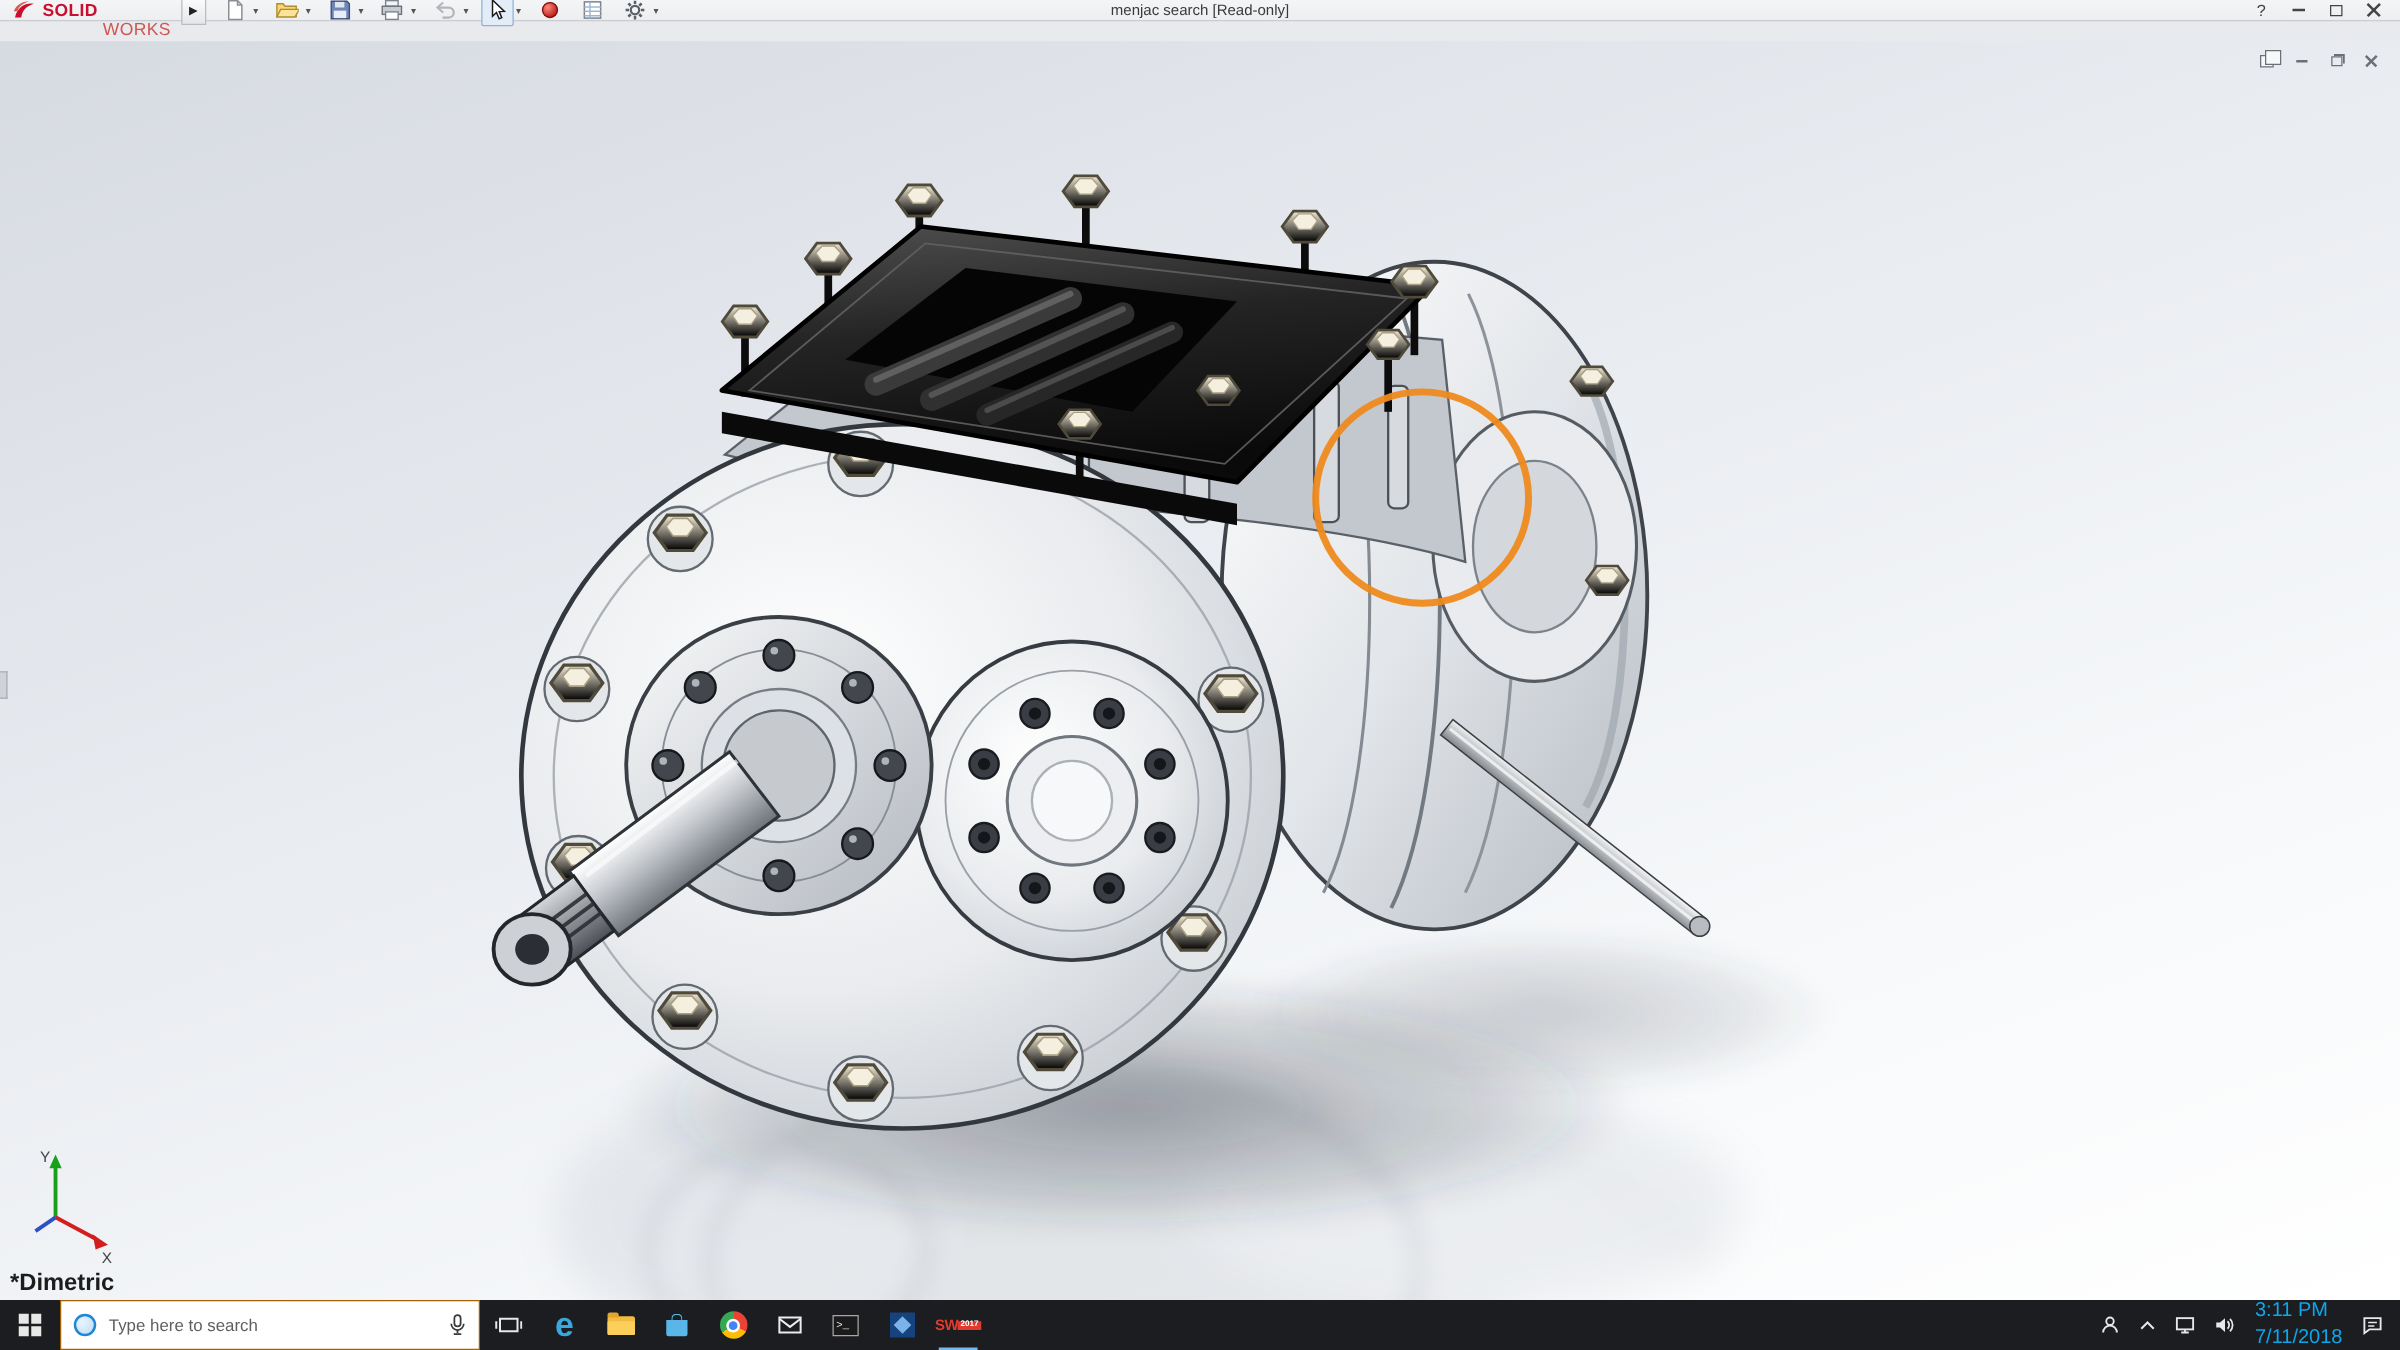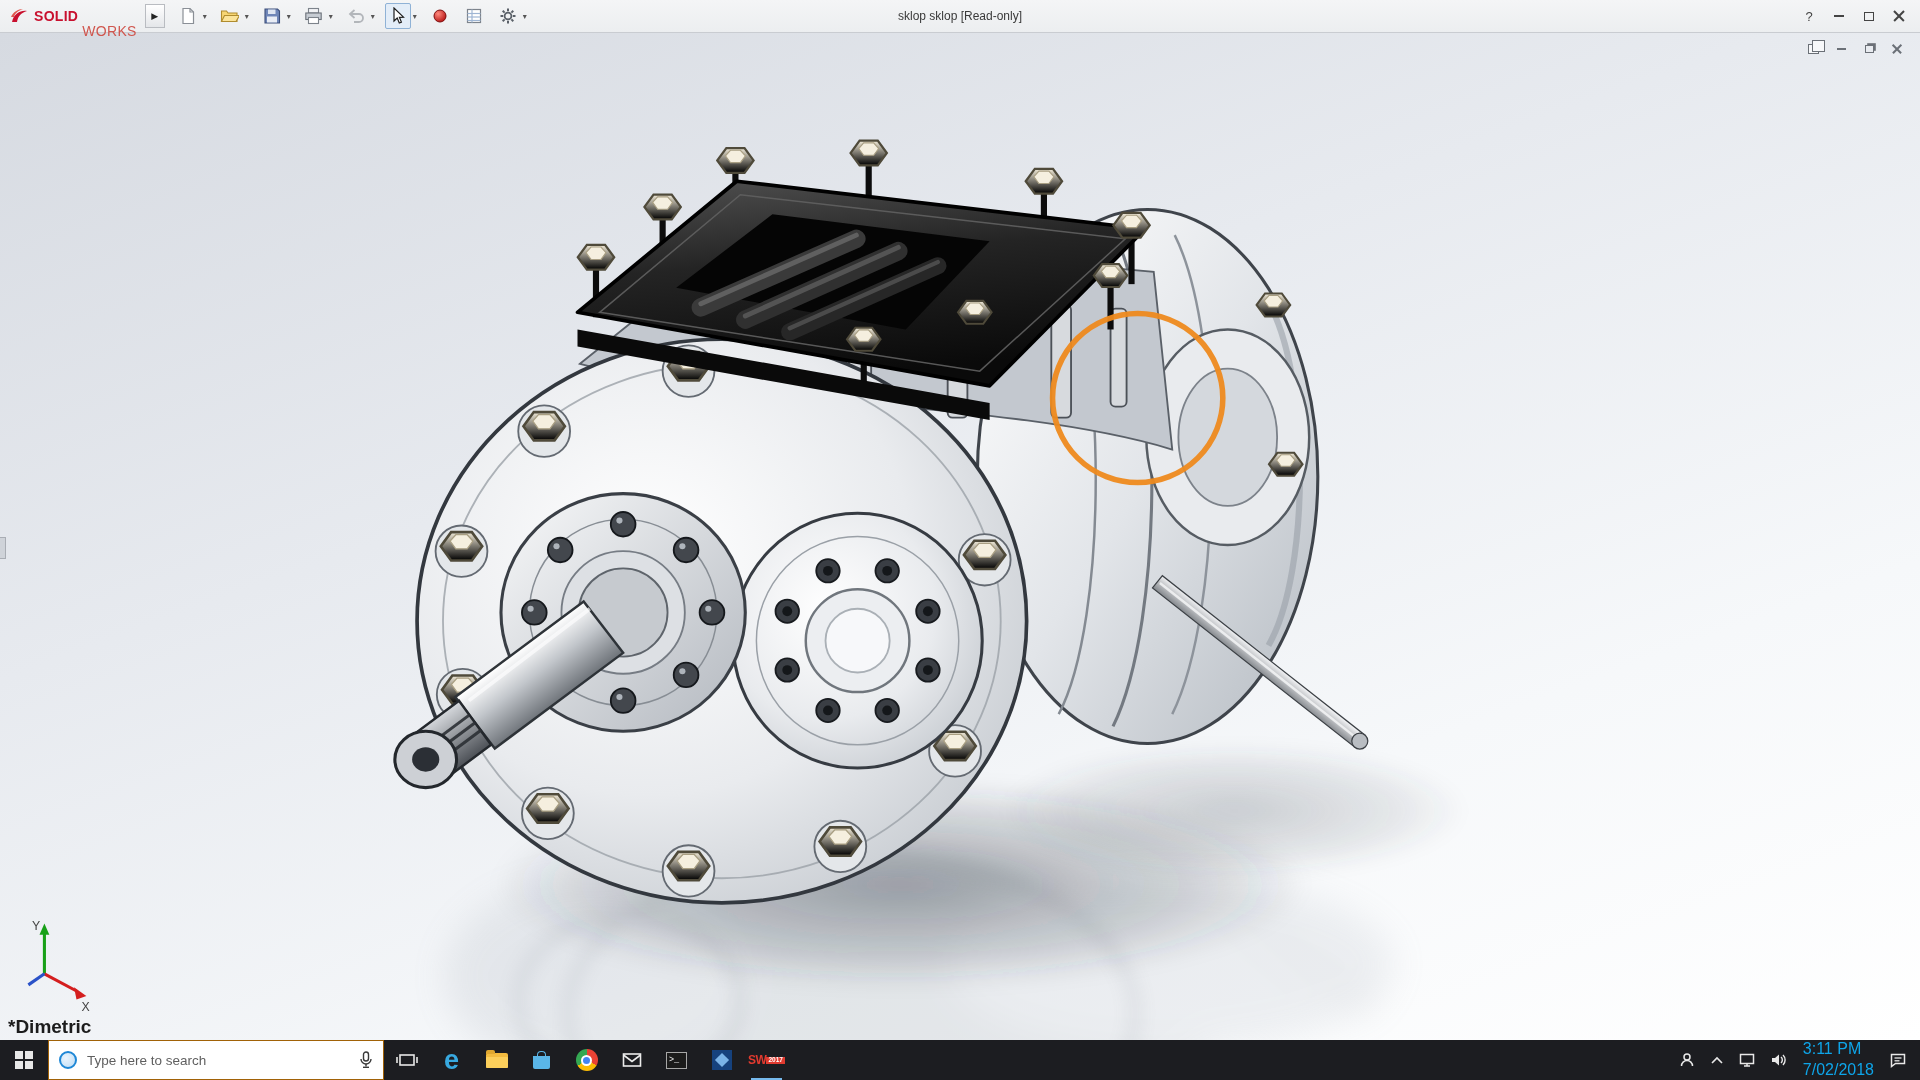--- a/index.html
+++ b/index.html
@@ -1,20 +1,20 @@
 <!DOCTYPE html>
 <html><head>
 <meta charset="utf-8">
 <style>
   * { margin:0; padding:0; box-sizing:border-box; }
   html,body { width:1920px; height:1080px; font-family:"Liberation Sans", sans-serif; }
   .screen { position:relative; width:1920px; height:1080px; overflow:hidden; background:#e8eaee; }
 
   
-  .titlebar { position:absolute; top:0; left:0; right:0; height:33px;
+  .titlebar { position:absolute; top:0; left:0; right:0; height:17px;
     background:linear-gradient(#f4f5f6,#eceef0); border-bottom:1px solid #c9ccd1;
     display:flex; align-items:center; padding:0 6px; z-index:30; }
   .brand { display:flex; align-items:center; gap:4px; padding:0 8px 0 4px; }
   .brand-solid { color:#c8102e; font-weight:bold; font-size:14px; letter-spacing:.3px; }
   .brand-works { color:#d0564e; font-weight:400; font-size:14px; letter-spacing:.3px;margin-top:30px; }
   .flyout-btn { width:20px; height:24px; border:1px solid #b9bcc1; background:linear-gradient(#fff,#e4e6e9);
     display:flex; align-items:center; justify-content:center; font-size:9px; color:#222; margin-right:10px; cursor:pointer; }
   .toolbar { display:flex; align-items:center; gap:2px; }
   .tb-group { display:flex; align-items:center; margin-right:6px; }
   .tb-btn { height:26px; min-width:26px; display:flex; align-items:center; justify-content:center;
@@ -191,21 +191,21 @@
                 <line x1="12.4" y1="12.4" x2="14.3" y2="14.3"></line>
               <line x1="3.7" y1="14.3" x2="5.6" y2="12.4"></line>
                 <line x1="12.4" y1="5.6" x2="14.3" y2="3.7"></line>
             </g>
           </svg>
         </div>
         <span class="caret">▾</span>
       </div>
     </div>
 
-    <div class="doc-title">sklop sklop [Read-only]</div>
+    <div class="doc-title">menjac search [Read-only]</div>
 
     <div class="win-controls">
       <div class="win-btn">
           <span>?</span>
         </div>
       <div class="win-btn">
           <span class="ico-min"></span>
         </div>
       <div class="win-btn">
           <span class="ico-max"></span>
@@ -613,21 +613,21 @@
       </div>
       <div class="tray-btn">
         <svg width="18" height="16" viewBox="0 0 18 16">
           <polygon points="2,6 5,6 9,2.5 9,13.5 5,10 2,10" fill="#e8e8e8"></polygon>
           <path d="M11 5 a4 4 0 0 1 0 6" fill="none" stroke="#e8e8e8" stroke-width="1.4"></path>
           <path d="M13 3 a7 7 0 0 1 0 10" fill="none" stroke="#e8e8e8" stroke-width="1.4"></path>
         </svg>
       </div>
       <div class="clock">
         <div>3:11 PM</div>
-        <div>7/02/2018</div>
+        <div>7/11/2018</div>
       </div>
       <div class="tray-btn">
         <svg width="18" height="16" viewBox="0 0 18 16">
           <path d="M2.5 2.5 h13 v9 h-9 l-4 3 z" fill="none" stroke="#e8e8e8" stroke-width="1.5"></path>
           <line x1="5.5" y1="6" x2="12.5" y2="6" stroke="#e8e8e8" stroke-width="1.3"></line>
           <line x1="5.5" y1="8.8" x2="10.5" y2="8.8" stroke="#e8e8e8" stroke-width="1.3"></line>
         </svg>
       </div>
     </div>
   </footer>

